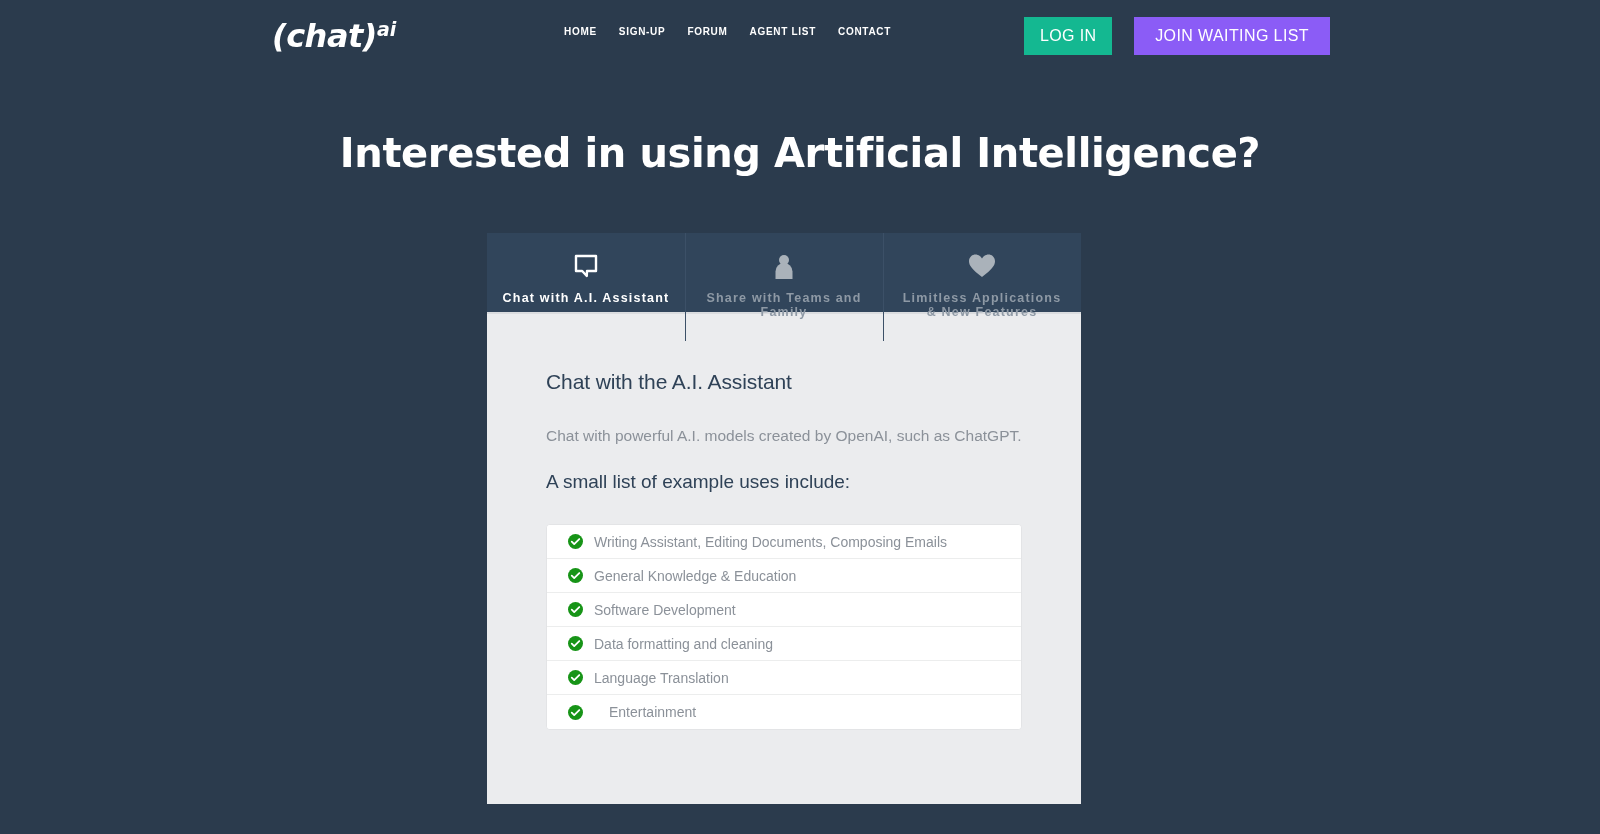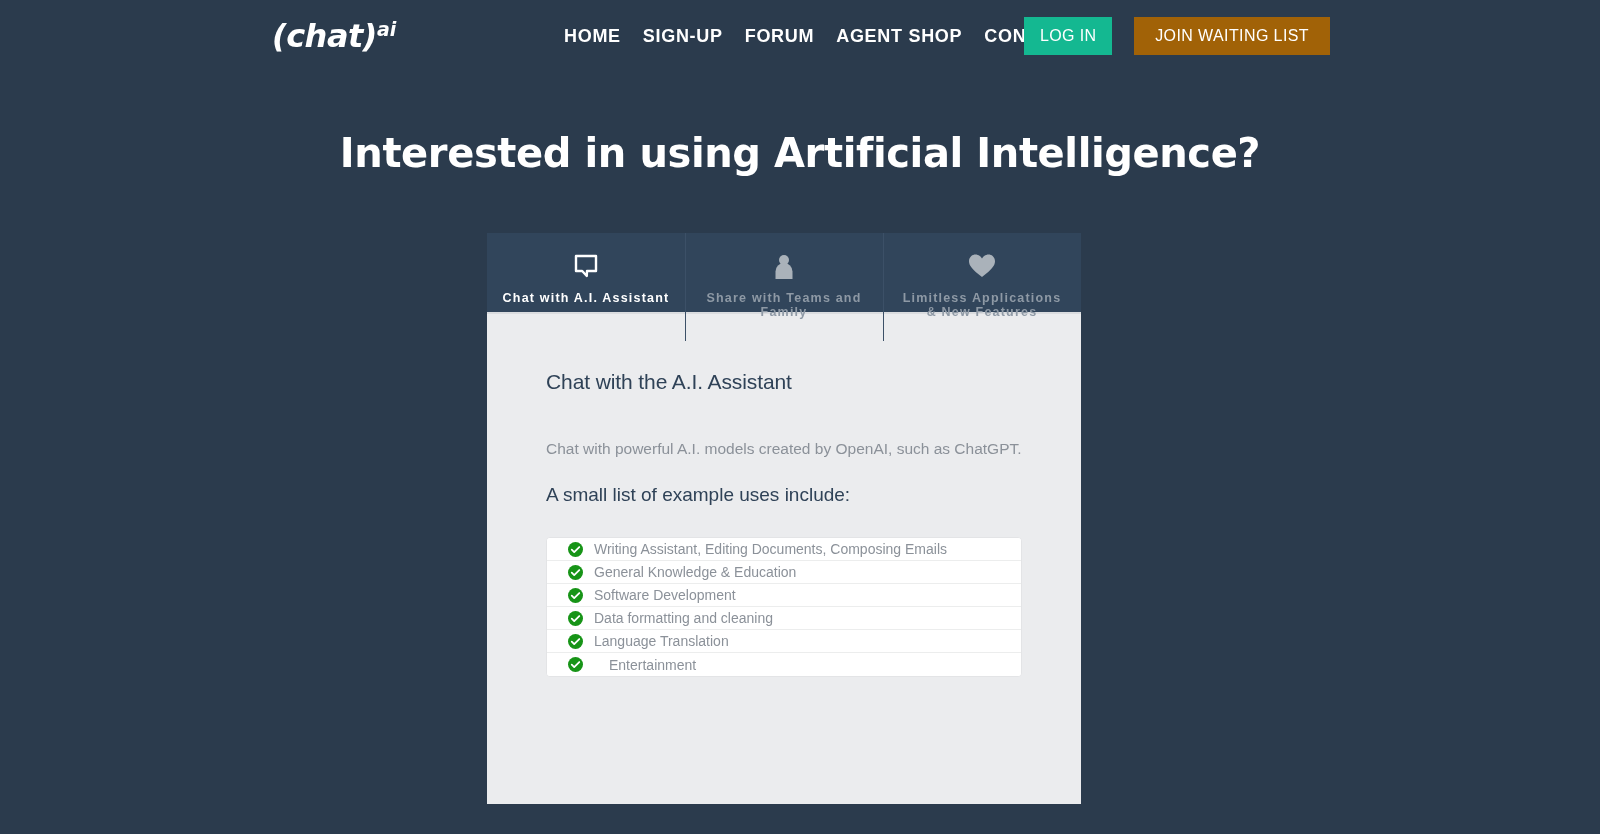--- a/index.html
+++ b/index.html
@@ -45,21 +45,21 @@
   .main-nav {
     position: absolute;
     left: 564px;
     top: 26px;
     display: flex;
     align-items: center;
     gap: 22px;
   }
   .nav-link {
     color: #ffffff;
-    font-size: 18px;
+    font-size: 10px;
     font-weight: bold;
     letter-spacing: 0.7px;
     text-decoration: none;
     white-space: nowrap;
     cursor: pointer;
   }
 
   .header-actions {
     position: absolute;
     right: 270px;
@@ -76,21 +76,21 @@
     letter-spacing: 0.4px;
     height: 38px;
     cursor: pointer;
     white-space: nowrap;
   }
   .btn-login {
     background: #14b891;
     width: 88px;
   }
   .btn-join {
-    background: #a16207;
+    background: #8b5cf6;
     padding: 0 21px;
   }
 
   
   .hero-title {
     position: absolute;
     top: 130px;
     left: 0;
     width: 1600px;
     text-align: center;
@@ -153,21 +153,21 @@
     padding: 56px 59px 9px 59px;
   }
 
   .panel-title {
     color: #2f4257;
     font-size: 21px;
     font-weight: normal;
     letter-spacing: -0.1px;
   }
   .panel-text {
-    margin-top: 46px;
+    margin-top: 33px;
     color: #8b9199;
     font-size: 15.5px;
   }
   .panel-subtitle {
     margin-top: 26px;
     color: #2f4257;
     font-size: 19px;
     font-weight: normal;
   }
 
@@ -176,21 +176,21 @@
     list-style: none;
     border: 1px solid #e3e4e6;
     border-radius: 4px;
     background: #ffffff;
     overflow: hidden;
   }
   .use-item {
     display: flex;
     align-items: center;
     gap: 11px;
-    height: 23px;
+    height: 34px;
     padding: 0 21px;
     border-bottom: 1px solid #eceded;
     background: #ffffff;
   }
   .use-item:last-child { border-bottom: none; gap: 26px; }
   .use-text {
     color: #8b9199;
     font-size: 14px;
   }
   .check-icon {
@@ -206,21 +206,21 @@
 <header class="site-header">
 
   <div class="logo">
     <span>(chat)</span><span class="sup">ai</span>
   </div>
 
   <nav class="main-nav">
     <a class="nav-link" href="#">HOME</a>
     <a class="nav-link" href="#">SIGN-UP</a>
     <a class="nav-link" href="#">FORUM</a>
-    <a class="nav-link" href="#">AGENT SHOP</a>
+    <a class="nav-link" href="#">AGENT LIST</a>
     <a class="nav-link" href="#">CONTACT</a>
   </nav>
 
   <div class="header-actions">
     <button class="btn btn-login">LOG IN</button>
     <button class="btn btn-join">JOIN WAITING LIST</button>
   </div>
 
 </header>
 

